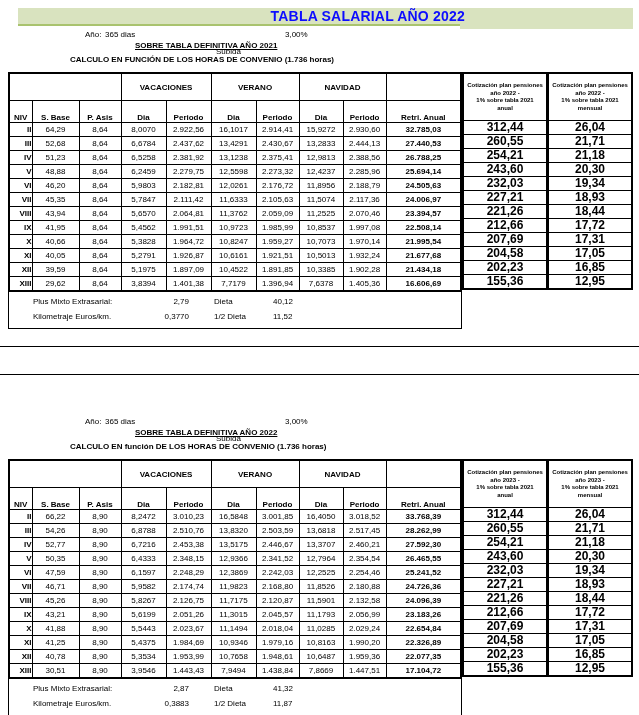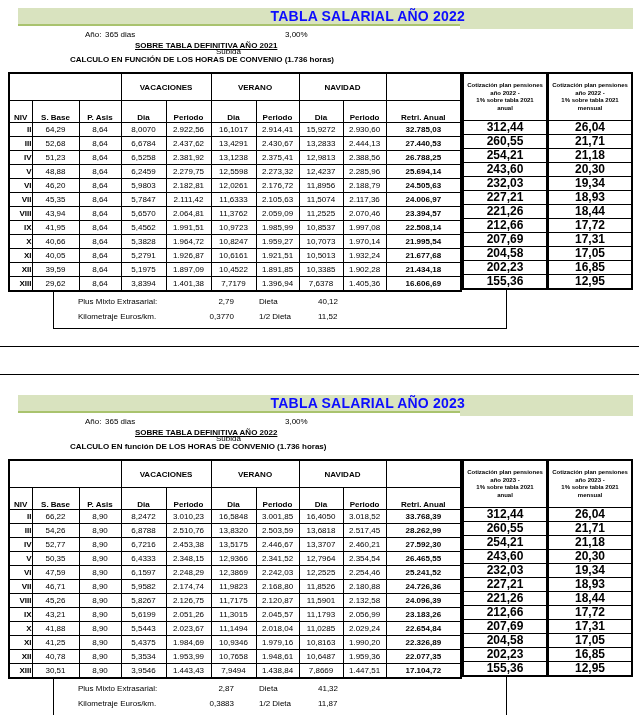--- a/index.html
+++ b/index.html
@@ -42,21 +42,21 @@
   .pension.p0{left:462px;width:82px;}
   .pension.p1{left:547px;width:82px;}
   .pension-header{height:46px;border-bottom:1px solid #000;display:flex;flex-direction:column;
     justify-content:center;align-items:center;text-align:center;font-size:6px;font-weight:bold;line-height:1.25;}
   .pension-val{height:13px;line-height:13px;border-bottom:1px solid #000;text-align:center;
     font-size:12px;font-weight:bold;}
   .pension-val:last-child{border-bottom:none;}
 
   
   .tfooter{position:absolute;left:8px;top:290px;width:452px;height:38px;
-    border-left:1.5px solid #000;border-right:1.5px solid #000;border-bottom:1.5px solid #000;margin-left:45px;}
+    border-left:1.5px solid #000;border-right:1.5px solid #000;border-bottom:1.5px solid #000;}
   .tfooter span{position:absolute;font-size:8px;white-space:nowrap;}
   .f-label1{left:24px;top:7px;}
   .f-val1{left:100px;top:7px;width:48px;text-align:right;padding-left:32px;}
   .f-label2{left:205px;top:7px;}
   .f-val2{left:264px;top:7px;}
   .r2.f-label1{top:22px;}
   .r2.f-val1{top:22px;}
   .r2.f-label2{top:22px;}
   .r2.f-val2{top:22px;}
 </style>
@@ -308,25 +308,20 @@
       <span class="f-label1 r2">Kilometraje Euros/km.</span>
       <span class="f-val1 r2">0,3770</span>
       <span class="f-label2 r2">1/2 Dieta</span>
       <span class="f-val2 r2">11,52</span>
     </div>
   </div>
 </div>
 
 <div class="page" id="page-1">
   <div class="content">
-    <div class="titlebar">
-      <div class="page-title">TABLA SALARIAL AÑO 2023</div>
-      <div class="underline"></div>
-      <div class="ext"></div>
-    </div>
     <span class="meta m-yl">Año:</span>
     <span class="meta m-yv">365 dias</span>
     <span class="meta m-sl">Subida</span>
     <span class="meta m-sv">3,00%</span>
     <span class="meta m-l2">SOBRE TABLA DEFINITIVA AÑO 2022</span>
     <span class="meta m-l3">CALCULO EN función DE LOS HORAS DE CONVENIO (1.736 horas)</span>
 
     <table class="salary">
         <colgroup>
           <col style="width: 23px;">

